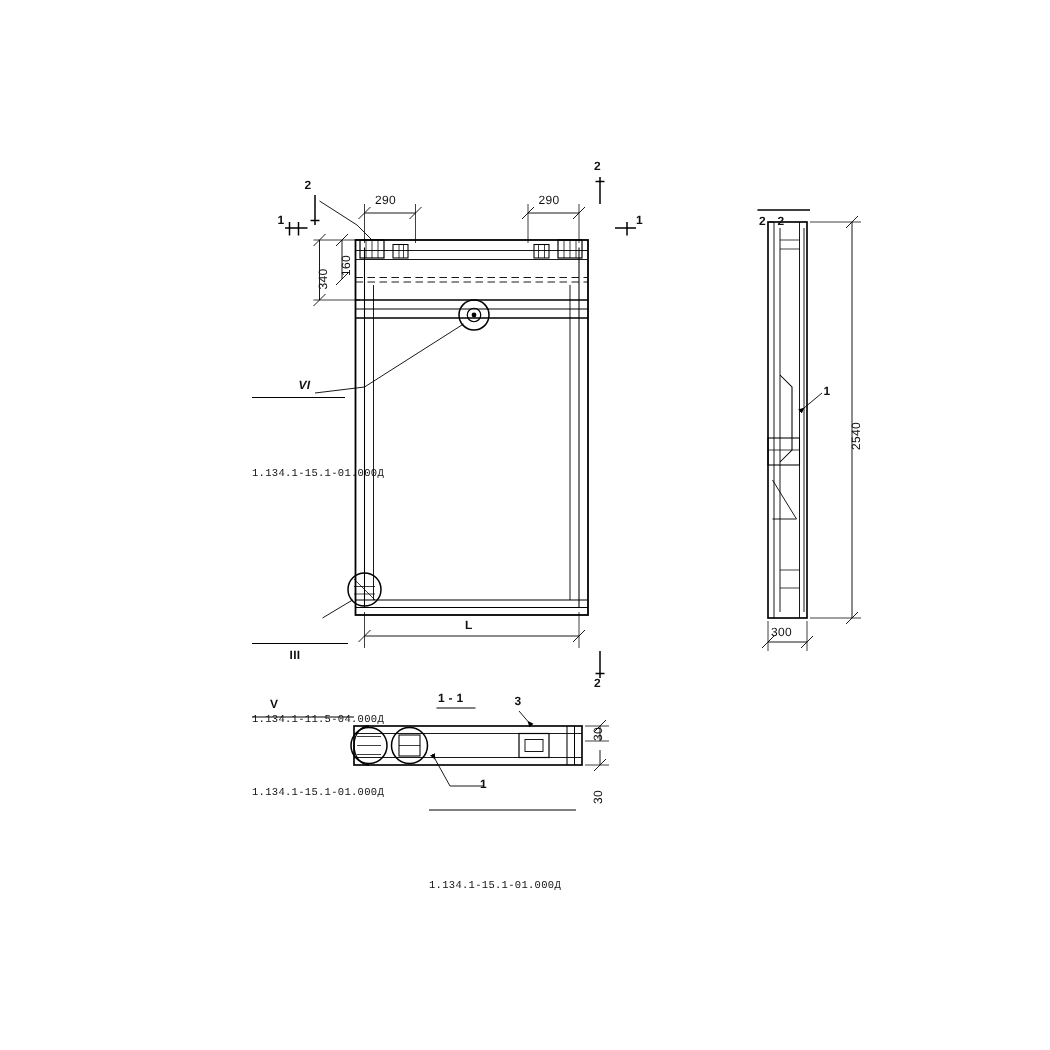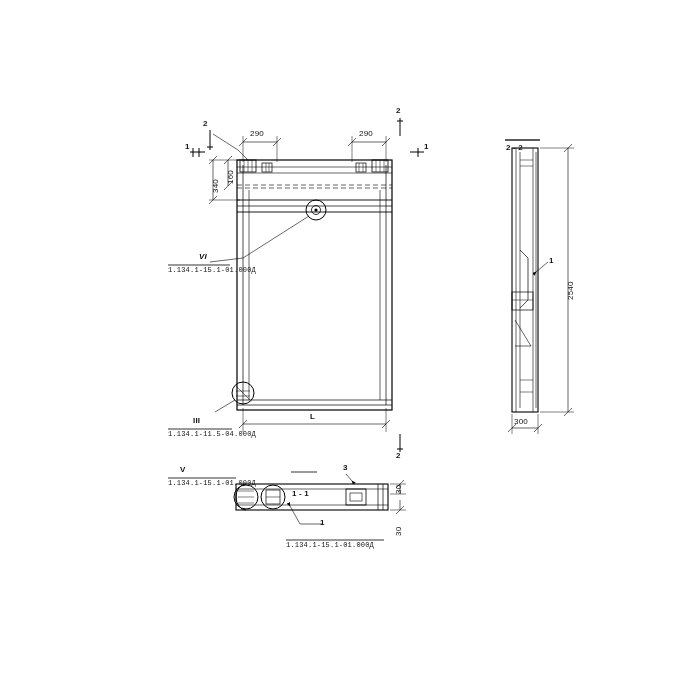--- a/index.html
+++ b/index.html
@@ -28,21 +28,21 @@
     height: 700px;
   }
   .lbl {
     position: absolute;
     font-family: "Liberation Sans", sans-serif;
     font-size: 8px;
     color: #111;
     white-space: nowrap;
     letter-spacing: 0.2px;
   }
-  .lbl.mono { font-family: "Liberation Mono", monospace; font-size: 7px; }
+  .lbl.mono { font-family: "Liberation Mono", monospace; font-size: 7px; margin-top: 46px; }
   .rot90 { transform: rotate(-90deg); transform-origin: left top; }
   .bold { font-weight: bold; }
 </style>
 </head>
 <body>
 
 <div id="sheet">
 
   <svg class="drawing" viewBox="0 0 700 700">
     <defs>
@@ -234,31 +234,31 @@
   <div class="lbl" style="left:359px; top:129px;">290</div>
 
   <div class="lbl rot90" style="left:211px; top:193px;">340</div>
   <div class="lbl rot90" style="left:226px; top:184px;">160</div>
 
   <div class="lbl bold" style="left:310px; top:412px;">L</div>
 
   <div class="lbl bold" style="left:199px; top:252px;font-style:italic;">VI</div>
   <div class="lbl mono" style="left:168px; top:266px;">1.134.1-15.1-01.000Д</div>
 
-  <div class="lbl bold" style="left:178px; top:416px;padding-left:15px;">III</div>
+  <div class="lbl bold" style="left:178px; top:432px;padding-left:15px;">III</div>
   <div class="lbl mono" style="left:168px; top:430px;">1.134.1-11.5-04.000Д</div>
 
   <div class="lbl bold" style="left:180px; top:465px;">V</div>
   <div class="lbl mono" style="left:168px; top:479px;">1.134.1-15.1-01.000Д</div>
 
   <div class="lbl bold" style="left:506px; top:127px;margin-top:16px;">2 - 2</div>
   <div class="lbl rot90" style="left:566px; top:300px;">2540</div>
   <div class="lbl" style="left:514px; top:417px;">300</div>
   <div class="lbl bold" style="left:549px; top:256px;">1</div>
 
-  <div class="lbl bold" style="left:292px; top:461px;margin-top:28px;">1 - 1</div>
+  <div class="lbl bold" style="left:292px; top:461px;">1 - 1</div>
   <div class="lbl bold" style="left:343px; top:463px;">3</div>
   <div class="lbl bold" style="left:320px; top:518px;">1</div>
   <div class="lbl mono" style="left:286px; top:541px;">1.134.1-15.1-01.000Д</div>
   <div class="lbl rot90" style="left:394px; top:494px;">30</div>
   <div class="lbl rot90" style="left:394px; top:536px;">30</div>
 
 </div>
 
 </body></html>

